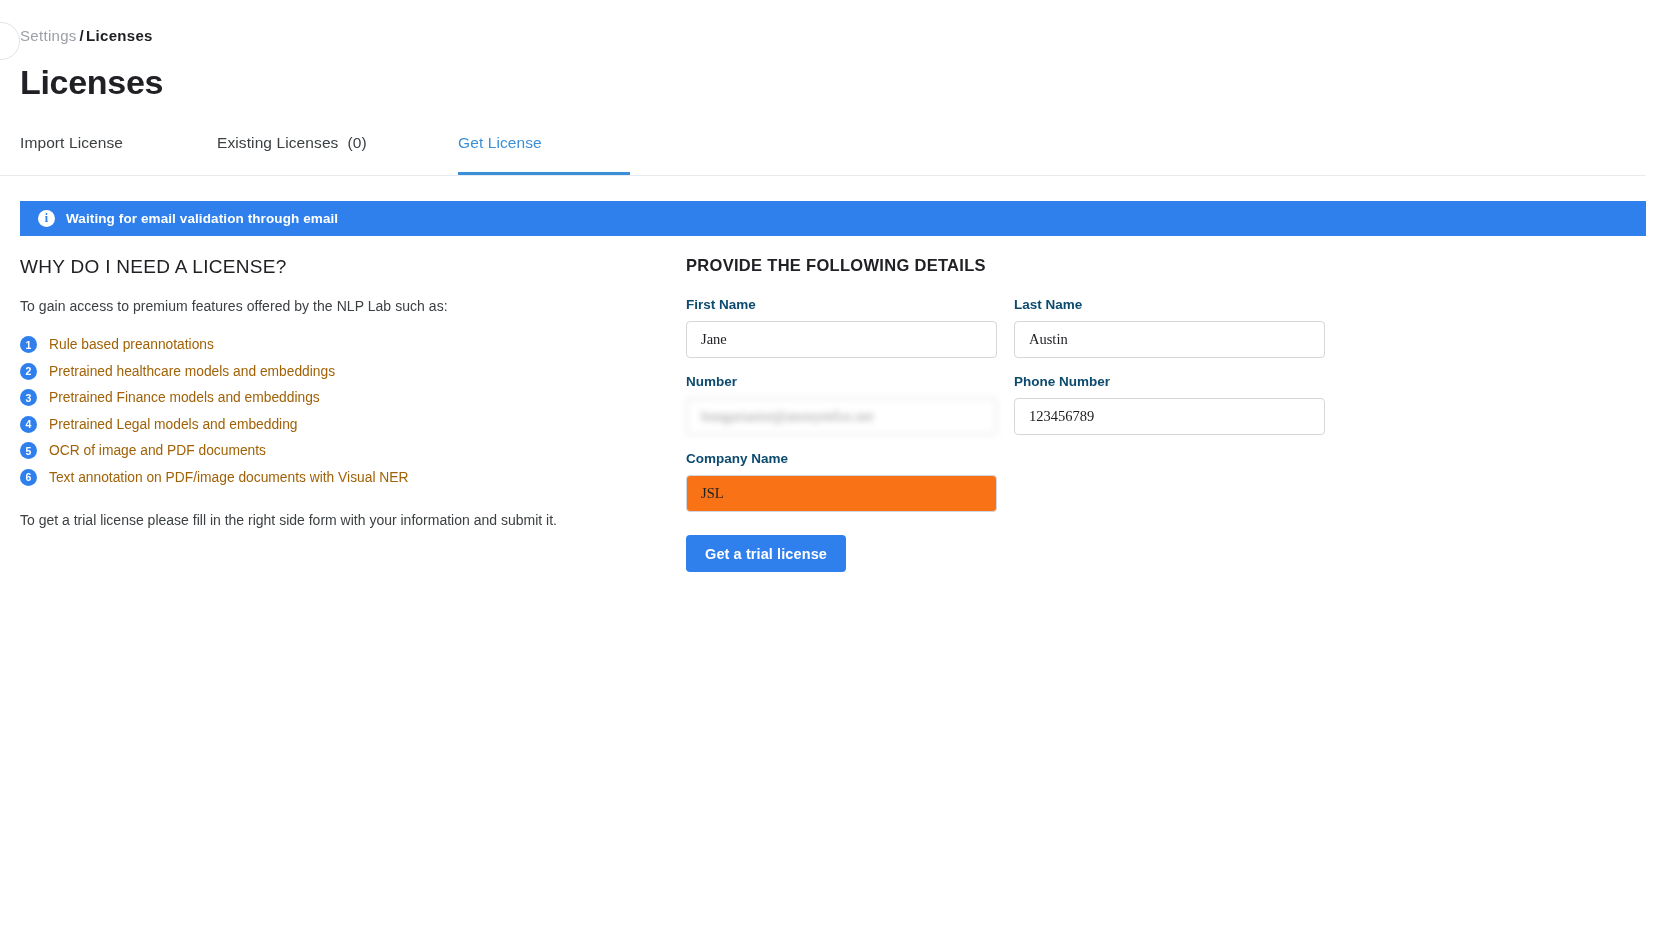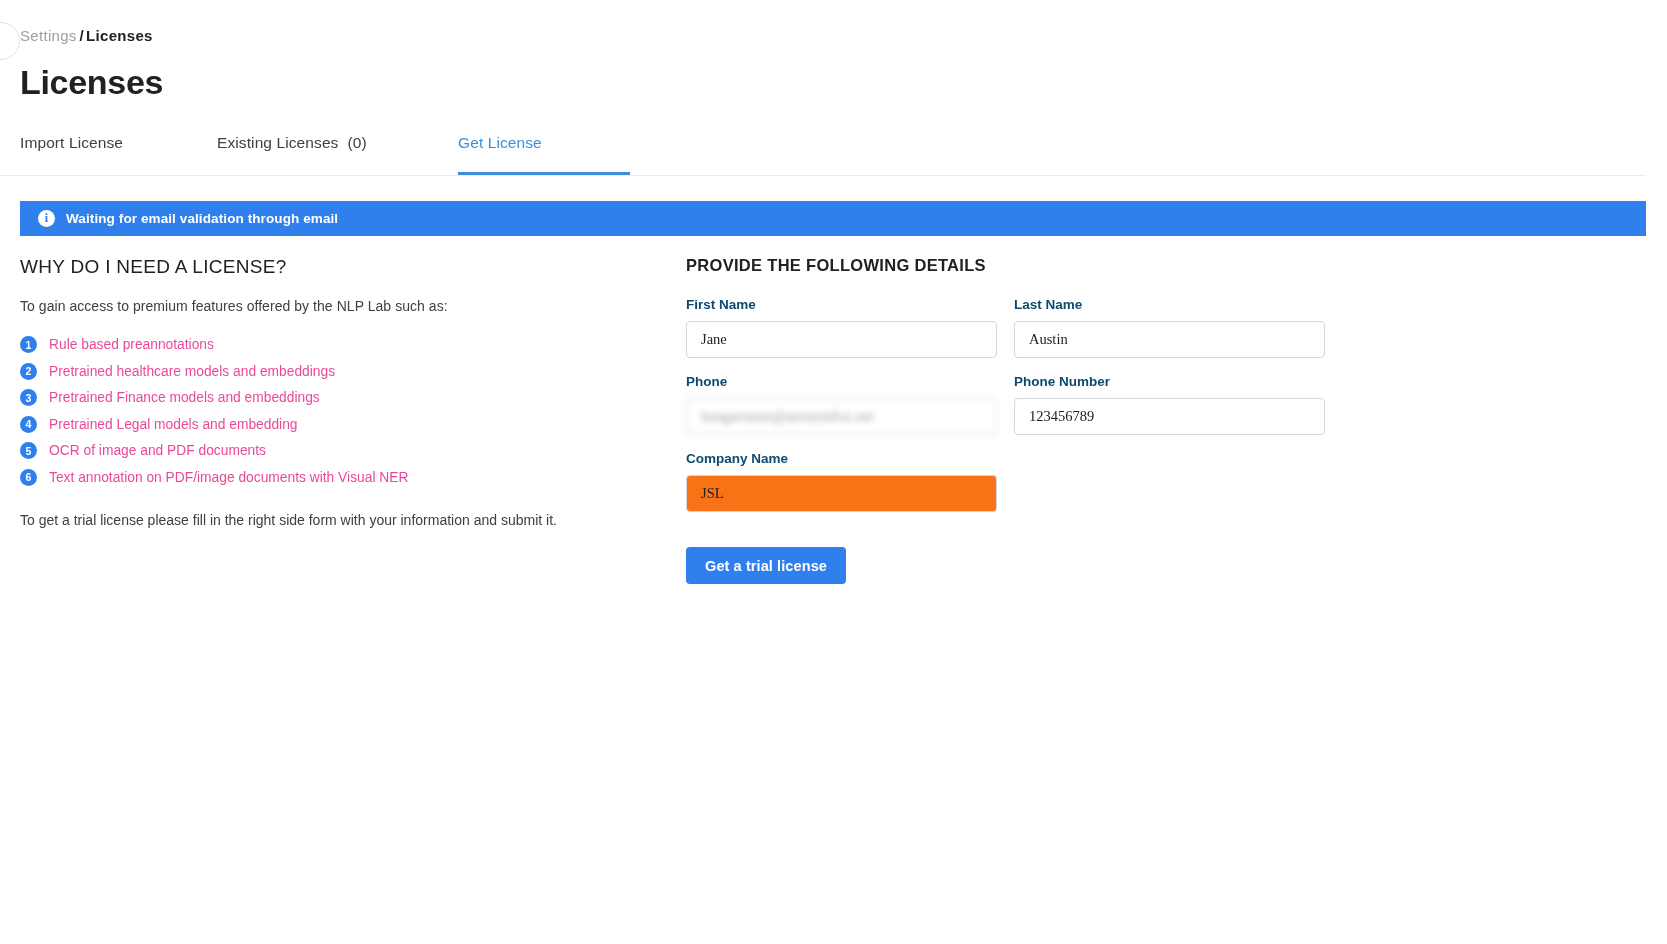--- a/index.html
+++ b/index.html
@@ -189,21 +189,21 @@
     font-size: 10.5px;
     font-weight: bold;
     display: flex;
     align-items: center;
     justify-content: center;
     flex: 0 0 auto;
   }
   .feature-label {
     margin-left: 12px;
     font-size: 13.8px;
-    color: #ec4899;
+    color: #a16207;
   }
   .outro-text {
     font-size: 14px;
     color: #3c4043;
     margin: 26px 0 0 0;
   }
 
   
   .form-col {
     position: absolute;
@@ -250,21 +250,21 @@
   .field-input.autofilled {
     background: #f97316;
     border-color: #cfd6e2;
   }
   .field-input.redacted {
     color: #9a9a9a;
     filter: blur(3.1px);
     -webkit-filter: blur(3.1px);
   }
   .submit-button {
-    margin-top: 19px;
+    margin-top: 7px;
     height: 37px;
     padding: 0 19px;
     background: #2f80ed;
     color: #ffffff;
     border: none;
     border-radius: 4px;
     font-size: 14.5px;
     font-weight: bold;
     font-family: "Liberation Sans", sans-serif;
     cursor: pointer;
@@ -346,21 +346,21 @@
         <input class="field-input" type="text" value="Jane" style="">
       </div>
       <div class="form-field">
         <label class="field-label">Last Name</label>
         <input class="field-input" type="text" value="Austin" style="">
       </div>
     </div>
 
     <div class="form-row">
       <div class="form-field">
-        <label class="field-label">Phone</label>
+        <label class="field-label">Number</label>
         <input class="field-input redacted" type="text" value="hungarianist@anonymfox.net" style="">
       </div>
       <div class="form-field">
         <label class="field-label">Phone Number</label>
         <input class="field-input" type="text" value="123456789" style="">
       </div>
     </div>
 
     <div class="form-row">
       <div class="form-field">

